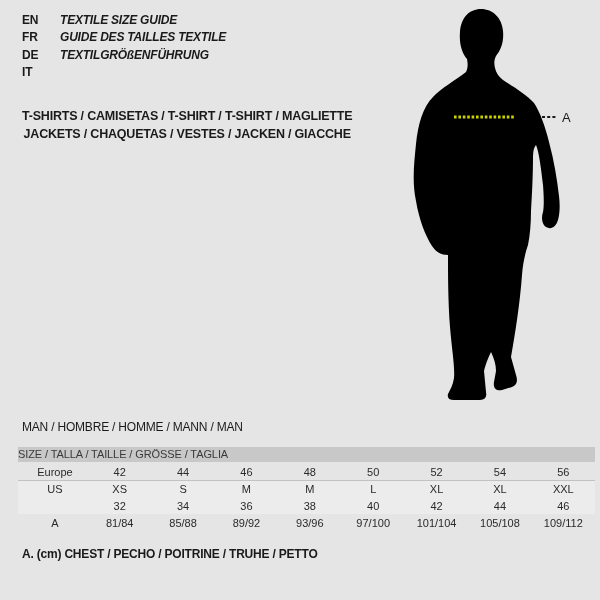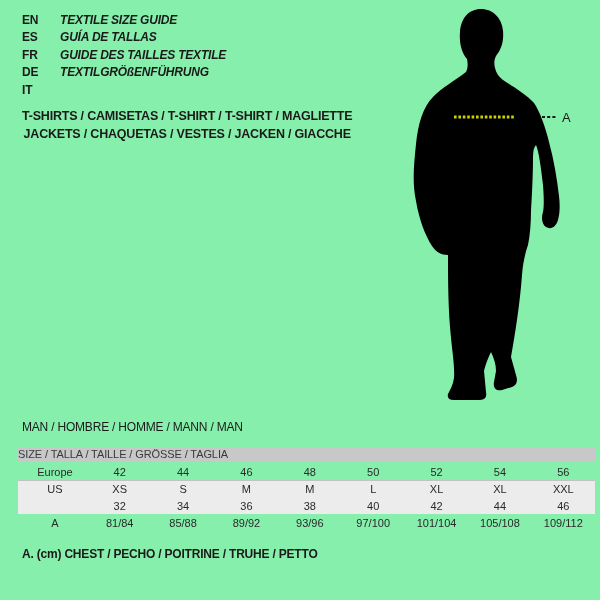--- a/index.html
+++ b/index.html
@@ -3,21 +3,21 @@
 <meta charset="utf-8">
 <style>
   * { margin: 0; padding: 0; box-sizing: border-box; }
   html, body { background: #ffffff; }
   body { font-family: "Liberation Sans", sans-serif; color: #1a1a1a; }
 
   .canvas {
     position: relative;
     width: 600px;
     height: 600px;
-    background: #86efac;
+    background: #e5e5e5;
     overflow: hidden;
   }
 
   
   .lang-list {
     position: absolute;
     left: 22px;
     top: 11px;
   }
   .lang-row {
@@ -117,24 +117,20 @@
 </style>
 </head>
 <body>
 
 <div class="canvas">
 
   <div class="lang-list">
     <div class="lang-row">
       <span class="lang-code">EN</span>
       <span class="lang-name">TEXTILE SIZE GUIDE</span>
-    </div>
-    <div class="lang-row">
-      <span class="lang-code">ES</span>
-      <span class="lang-name">GUÍA DE TALLAS</span>
     </div>
     <div class="lang-row">
       <span class="lang-code">FR</span>
       <span class="lang-name">GUIDE DES TAILLES TEXTILE</span>
     </div>
     <div class="lang-row">
       <span class="lang-code">DE</span>
       <span class="lang-name">TEXTILGRÖßENFÜHRUNG</span>
     </div>
     <div class="lang-row">

